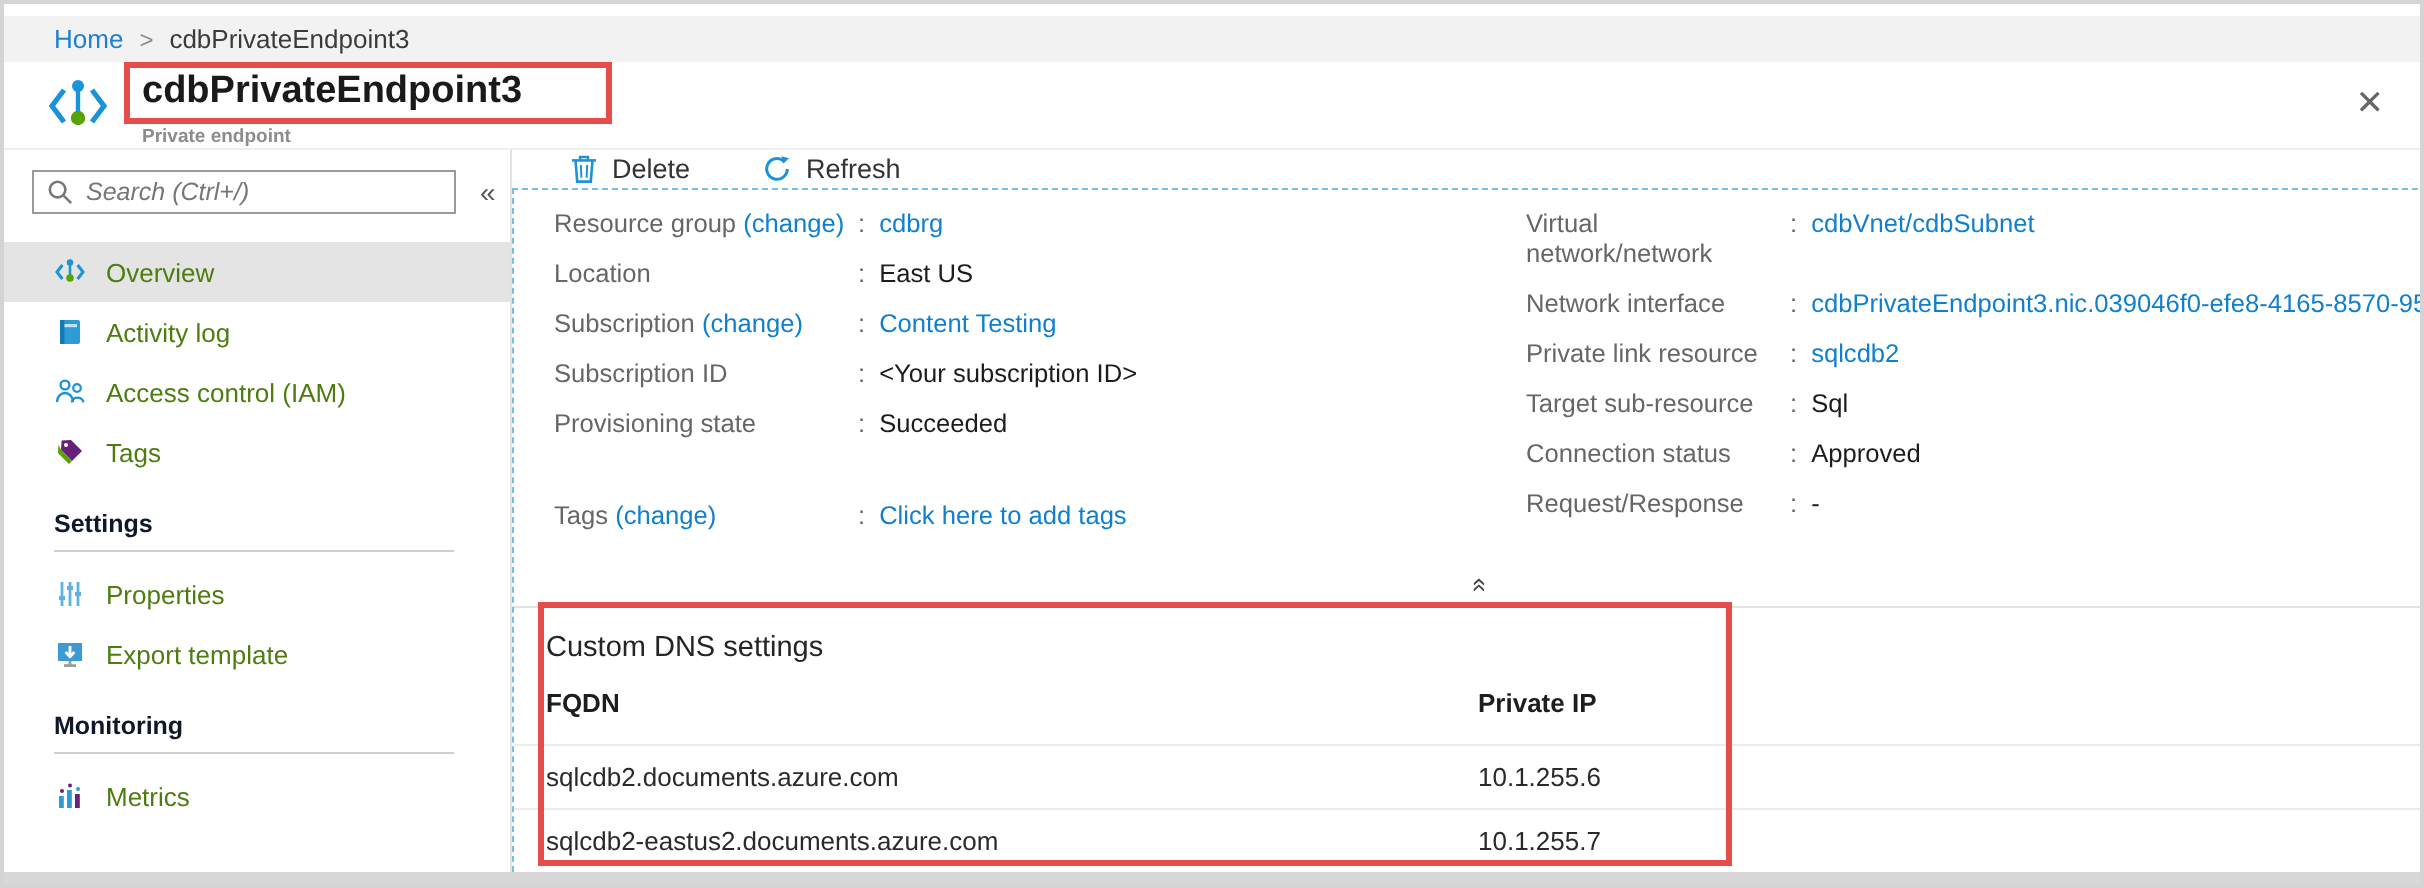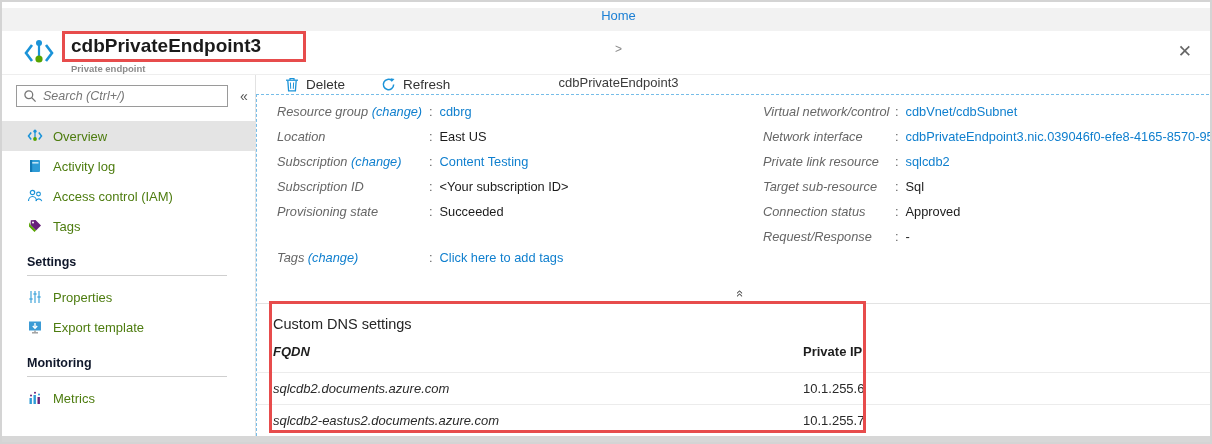--- a/index.html
+++ b/index.html
@@ -3,21 +3,21 @@
 <meta charset="utf-8">
 <style>
   * { margin:0; padding:0; box-sizing:border-box; }
   body { font-family:"Liberation Sans", sans-serif; background:#fff; }
   .frame { width:1212px; height:444px; border:2px solid #d4d4d4; background:#fff;
            position:relative; overflow:hidden; }
   .topgap { height:6px; background:#fff; }
 
   
   .breadcrumb-bar { height:23px; background:#f2f2f2; display:flex; align-items:center;
-                    padding-left:25px; font-size:13px; gap:19px; color:#3b3b3b;flex-direction:column; }
+                    padding-left:25px; font-size:13px; gap:8px; color:#3b3b3b; }
   .crumb-link { color:#1b7fd4; cursor:pointer; }
   .crumb-sep { color:#8a8a8a; font-size:12px; }
 
   
   .title-bar { height:44px; display:flex; align-items:center; padding-left:22px;
                position:relative; border-bottom:1px solid #eeeeee; }
   .res-icon { width:30px; height:32px; margin-right:8px; flex-shrink:0; }
   .title-wrap { display:flex; flex-direction:column; }
   .title-red-box { border:3px solid #e74c4c; padding:1px 42px 2px 6px; display:inline-block; }
   .page-title { font-size:19px; font-weight:bold; color:#1a1a1a; line-height:22px; }
@@ -55,41 +55,41 @@
              font-size:13.5px; color:#333; }
   .tb-btn { display:flex; align-items:center; gap:7px; cursor:pointer; }
   .content-body { flex:1; border-top:1px dashed #76bde8; border-left:1px dashed #76bde8;
                   position:relative; padding-top:9px; }
 
   
   .essentials { display:flex; padding-left:20px; }
   .ess-col-left { width:486px; flex-shrink:0; }
   .ess-col-right { flex:1; }
   .ess-row { display:flex; font-size:12.8px; line-height:15px; margin-bottom:10px; }
-  .ess-label { color:#666;font-style:italic; }
+  .ess-label { color:#666; }
   .ess-label-cell-l { width:152px; flex-shrink:0; }
   .ess-label-cell-r { width:132px; flex-shrink:0; }
   .ess-colon { color:#666; margin-right:7px; }
   .val-plain { color:#1c1c1c; }
   .val-link { color:#0f7fce; cursor:pointer; }
   .change-link { color:#0f7fce; cursor:pointer; }
   .tags-row { margin-top:31px; }
   .ess-truncate { white-space:nowrap; overflow:hidden; max-width:445px; }
 
   .chevron-row { text-align:center; margin-top:9px; height:15px; }
   .up-chevrons { display:inline-block; transform:rotate(90deg); color:#444; font-size:13px;
                  cursor:pointer; }
   .ess-bottom-line { border-top:1px solid #e3e3e3; margin-top:4px; }
 
   
   .dns-section { position:relative; }
   .dns-title { font-size:14.5px; color:#252525; padding:12px 0 12px 16px; }
   .dns-header { display:flex; font-size:13px; font-weight:bold; color:#1d1d1d;
                 padding:0 0 13px 16px; }
-  .dns-fqdn-col { width:530px; flex-shrink:0;font-style:italic; }
+  .dns-fqdn-col { width:466px; flex-shrink:0; }
   .dns-row { display:flex; font-size:13px; color:#2a2a2a; border-top:1px solid #ececec;
              padding:10px 0 10px 16px; height:32px; align-items:center; }
   .red-box-dns { position:absolute; left:12px; top:206px; width:597px; bottom:3px;
                  border:3px solid #e74c4c; pointer-events:none; }
 
   .bottom-strip { height:6px; background:#d7d7d7; }
 </style>
 </head>
 <body>
 
@@ -273,21 +273,21 @@
                 <span>Tags</span>
                 <span class="change-link">(change)</span>
               </span>
               <span class="ess-colon">:</span>
               <span class="val-link">Click here to add tags</span>
             </div>
           </div>
 
           <div class="ess-col-right">
             <div class="ess-row">
-              <span class="ess-label ess-label-cell-r">Virtual network/control</span>
+              <span class="ess-label ess-label-cell-r">Virtual network/network</span>
               <span class="ess-colon">:</span>
               <span class="val-link">cdbVnet/cdbSubnet</span>
             </div>
             <div class="ess-row">
               <span class="ess-label ess-label-cell-r">Network interface</span>
               <span class="ess-colon">:</span>
               <span class="val-link ess-truncate">cdbPrivateEndpoint3.nic.039046f0-efe8-4165-8570-95...</span>
             </div>
             <div class="ess-row">
               <span class="ess-label ess-label-cell-r">Private link resource</span>

